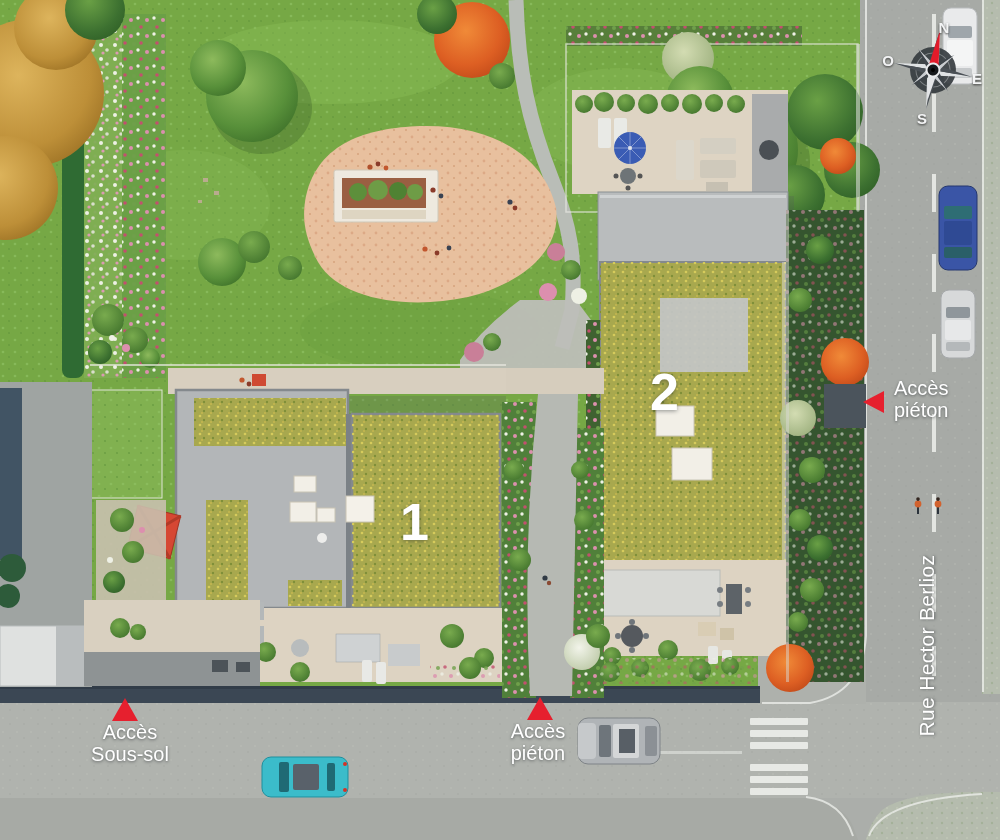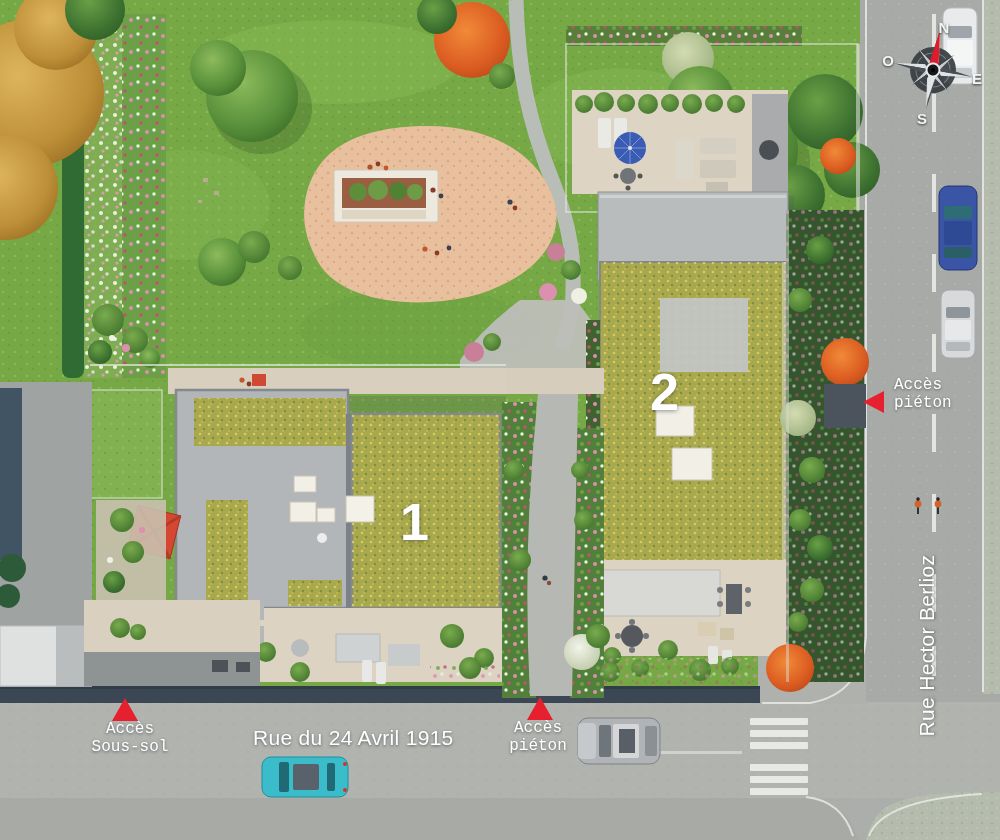--- a/index.html
+++ b/index.html
@@ -1,21 +1,21 @@
 <!DOCTYPE html>
 <html><head>
 <meta charset="utf-8">
 <style>
   html,body{margin:0;padding:0;background:#7d8076;}
   .scene{position:relative;width:1000px;height:840px;overflow:hidden;
          font-family:"Liberation Sans",sans-serif;background:#76a845;}
   .scene svg{position:absolute;left:0;top:0;}
   .labels{position:absolute;left:0;top:0;width:100%;height:100%;pointer-events:none;}
   .lbl{position:absolute;color:#fff;text-shadow:0 1px 3px rgba(25,30,35,.55);line-height:1.1;}
-  .access{font-size:16px;font-weight:400;white-space:pre-line;font-family:Liberation Mono, monospace;}
+  .access{font-size:20px;font-weight:400;white-space:pre-line;}
   .street{font-size:21px;font-weight:400;letter-spacing:.3px;}
   .bnum{font-size:52px;font-weight:600;text-shadow:0 1px 4px rgba(25,30,35,.45);}
   .tri-up{position:absolute;width:0;height:0;border-left:13px solid transparent;
           border-right:13px solid transparent;border-bottom:23px solid #e6202e;}
   .tri-left{position:absolute;width:0;height:0;border-top:11px solid transparent;
           border-bottom:11px solid transparent;border-right:21px solid #e6202e;}
   .rot{transform:rotate(-90deg);text-align:center;}
   .compass-letter{font-family:"Liberation Sans",sans-serif;font-size:15px;font-weight:700;
           fill:#f3f4f5;filter:drop-shadow(0 1px 1px rgba(0,0,0,.65));}
 </style>
@@ -534,19 +534,18 @@
   <div class="tri-left" style="left:863px;top:391px;"></div>
   <div class="lbl access" style="left:894px;top:377px;">Accès
 piéton</div>
 
   <div class="lbl street rot" style="left:827px;top:634px;width:200px;">Rue Hector Berlioz</div>
 
   <div class="tri-up" style="left:112px;top:698px;"></div>
   <div class="lbl access" style="left:55px;top:721px;width:150px;text-align:center;">Accès
 Sous-sol</div>
 
-  <div class="lbl street" style="left:253px;top:726px;">Rue du 24 Avril 1915</div>
 
   <div class="tri-up" style="left:527px;top:697px;"></div>
   <div class="lbl access" style="left:478px;top:720px;width:120px;text-align:center;">Accès
 piéton</div>
 </div>
 </div>
 
 </body></html>

